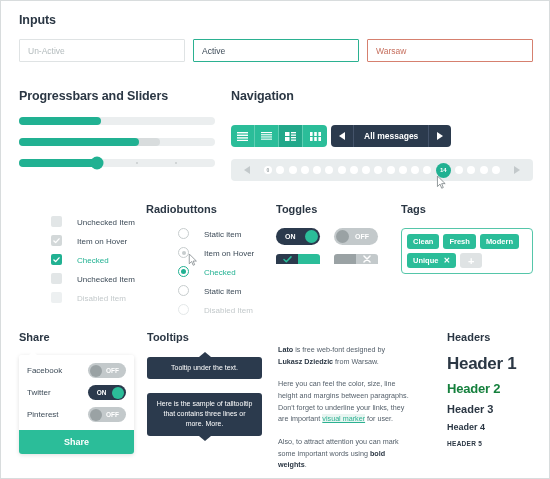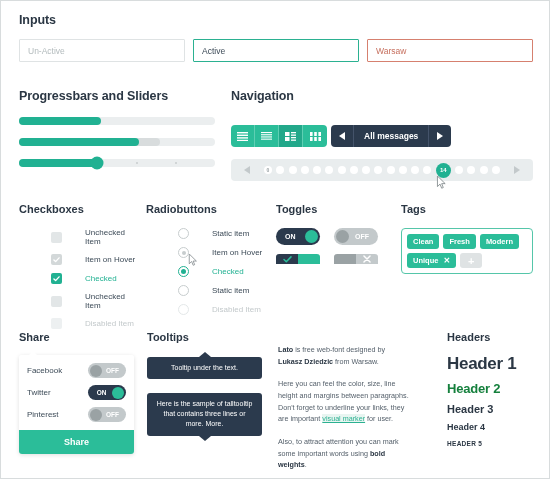--- a/index.html
+++ b/index.html
@@ -116,21 +116,21 @@
   .cursor {
     position: absolute; left: 205px; top: 17px;
     width: 11px; height: 13px;
   }
 
   
   #checkboxes { position: absolute; left: 18px; top: 202px; width: 120px; }
   #radiobuttons { position: absolute; left: 145px; top: 202px; width: 125px; }
   .opt-list { margin-top: 13px; }
   .opt {
-    display: flex; align-items: center; gap: 23px; margin-bottom: 8px;
+    display: flex; align-items: flex-end; gap: 15px; margin-bottom: 8px;
     font-size: 8px; color: #3c4a57; padding-left: 32px;
   }
   .cbox {
     width: 11px; height: 11px; border-radius: 2px; background: #e2e6e7;
     display: flex; align-items: center; justify-content: center; flex: none;
   }
   .cbox.hover { background: #d3d8d9; }
   .cbox.checked { background: #21b192; }
   .cbox.disabled { background: #edf0f1; }
   .chk { display: block; }
@@ -382,21 +382,20 @@
       <div class="darrow">
         <span class="tri-r-g"></span>
       </div>
       <svg class="cursor" viewBox="0 0 12 16">
         <path d="M1 0 L1 13 L4.2 10 L6.2 15 L8.2 14.2 L6.2 9.4 L10.5 9.4 Z" fill="#ffffff" stroke="#7a8285" stroke-width="1"></path>
       </svg>
     </div>
   </section>
 
   <section id="checkboxes">
-    <div class="sub-title">Checkboxes</div>
     <div class="opt-list">
       <div class="opt">
         <span class="cbox"></span>
         <span>Unchecked Item</span>
       </div>
       <div class="opt">
         <span class="cbox hover">
           <svg class="chk" width="7" height="6" viewBox="0 0 8 7">
             <path d="M1 3.4 L3 5.4 L7 1" stroke="#ffffff" stroke-width="1.6" fill="none" stroke-linecap="round" stroke-linejoin="round"></path>
           </svg>

